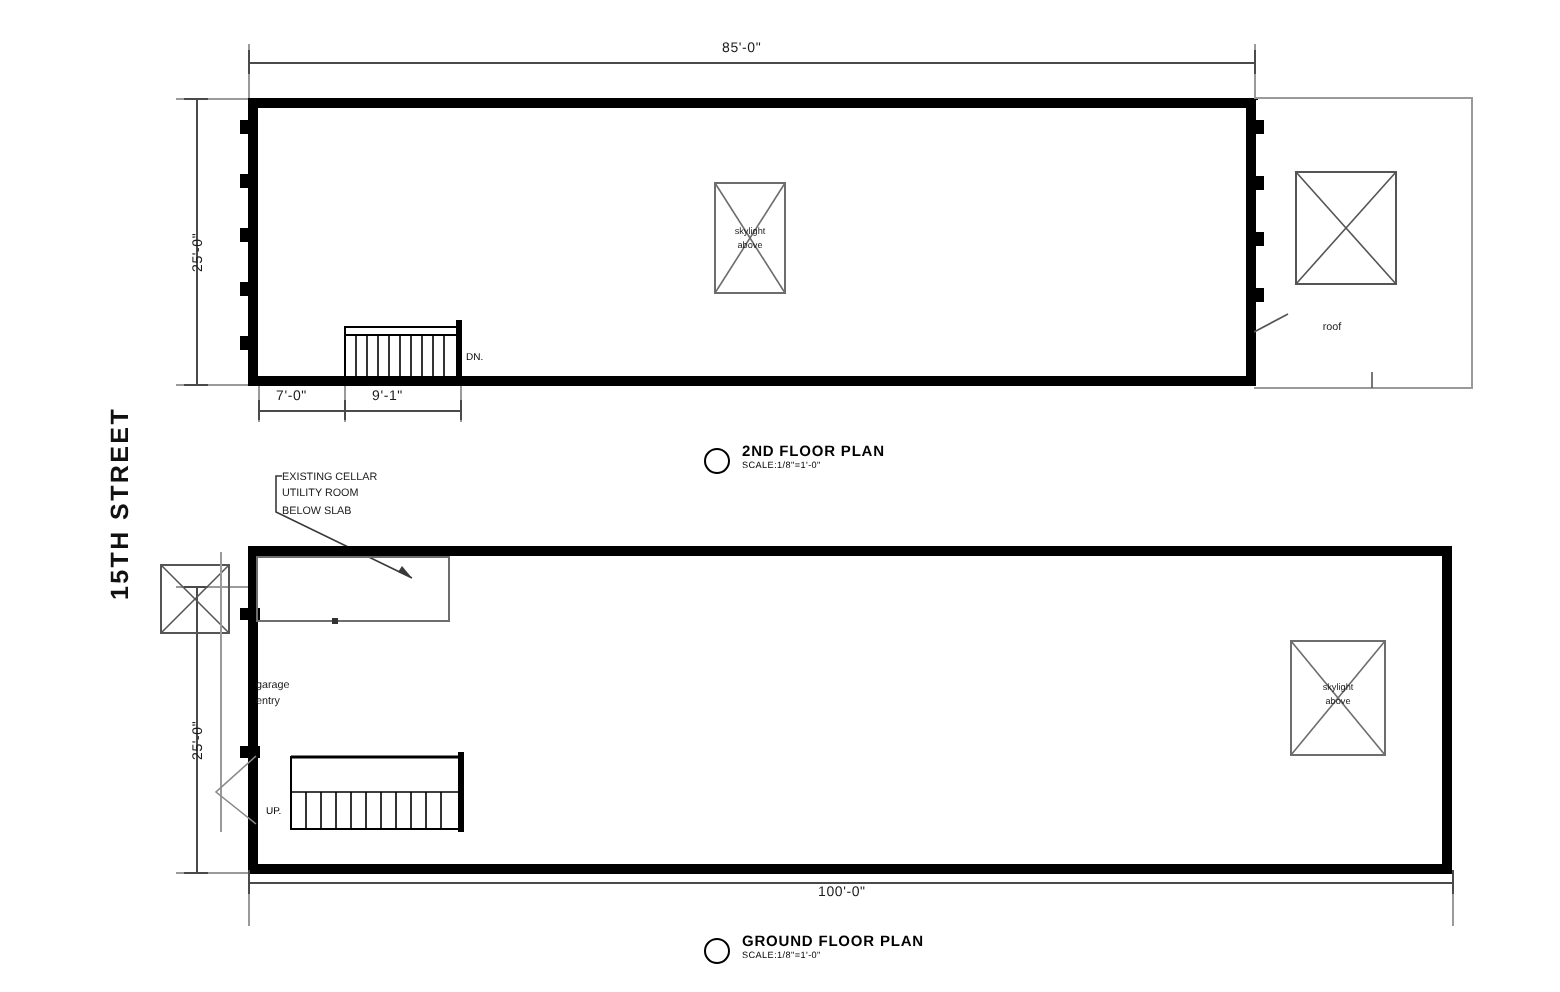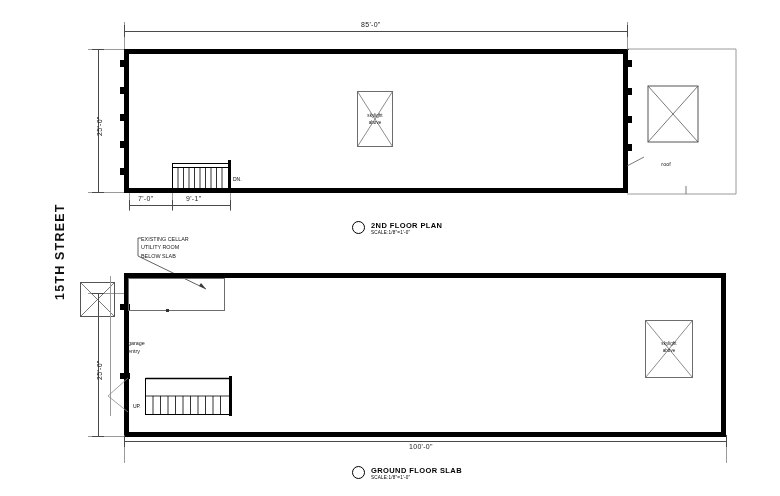--- a/index.html
+++ b/index.html
@@ -88,21 +88,21 @@
     color: #111111;
     transform-origin: 0 0;
     transform: rotate(-90deg);
     white-space: nowrap;
   }
 
   
   .plantitle {
     position: absolute;
     display: flex;
-    align-items: flex-start;
+    align-items: flex-end;
   }
   .plantitle .bubble {
     width: 11px;
     height: 11px;
     border: 1px solid #000;
     border-radius: 50%;
     margin-right: 6px;
     margin-top: 0px;
     flex: none;
   }
@@ -312,19 +312,19 @@
     <div class="ext-line" style="left:124px; top:197px; height:26px;"></div>
     <div class="ext-line" style="left:726px; top:197px; height:26px;"></div>
     <div class="dimline" style="left:124px; top:201px; width:602px;"></div>
     <div class="dimtick" style="left:124px; top:195px; height:12px;"></div>
     <div class="dimtick" style="left:726px; top:195px; height:12px;"></div>
     <div class="dimtext" style="left:409px; top:203px;">100'-0"</div>
 
     <div class="plantitle" style="left:352px; top:226px;">
       <div class="bubble"></div>
       <div>
-        <div class="ttl">GROUND FLOOR SLAB</div>
+        <div class="ttl">GROUND FLOOR PLAN</div>
         <div class="scl">SCALE:1/8"=1'-0"</div>
       </div>
     </div>
   </div>
 
 </div>
 
 </body></html>

